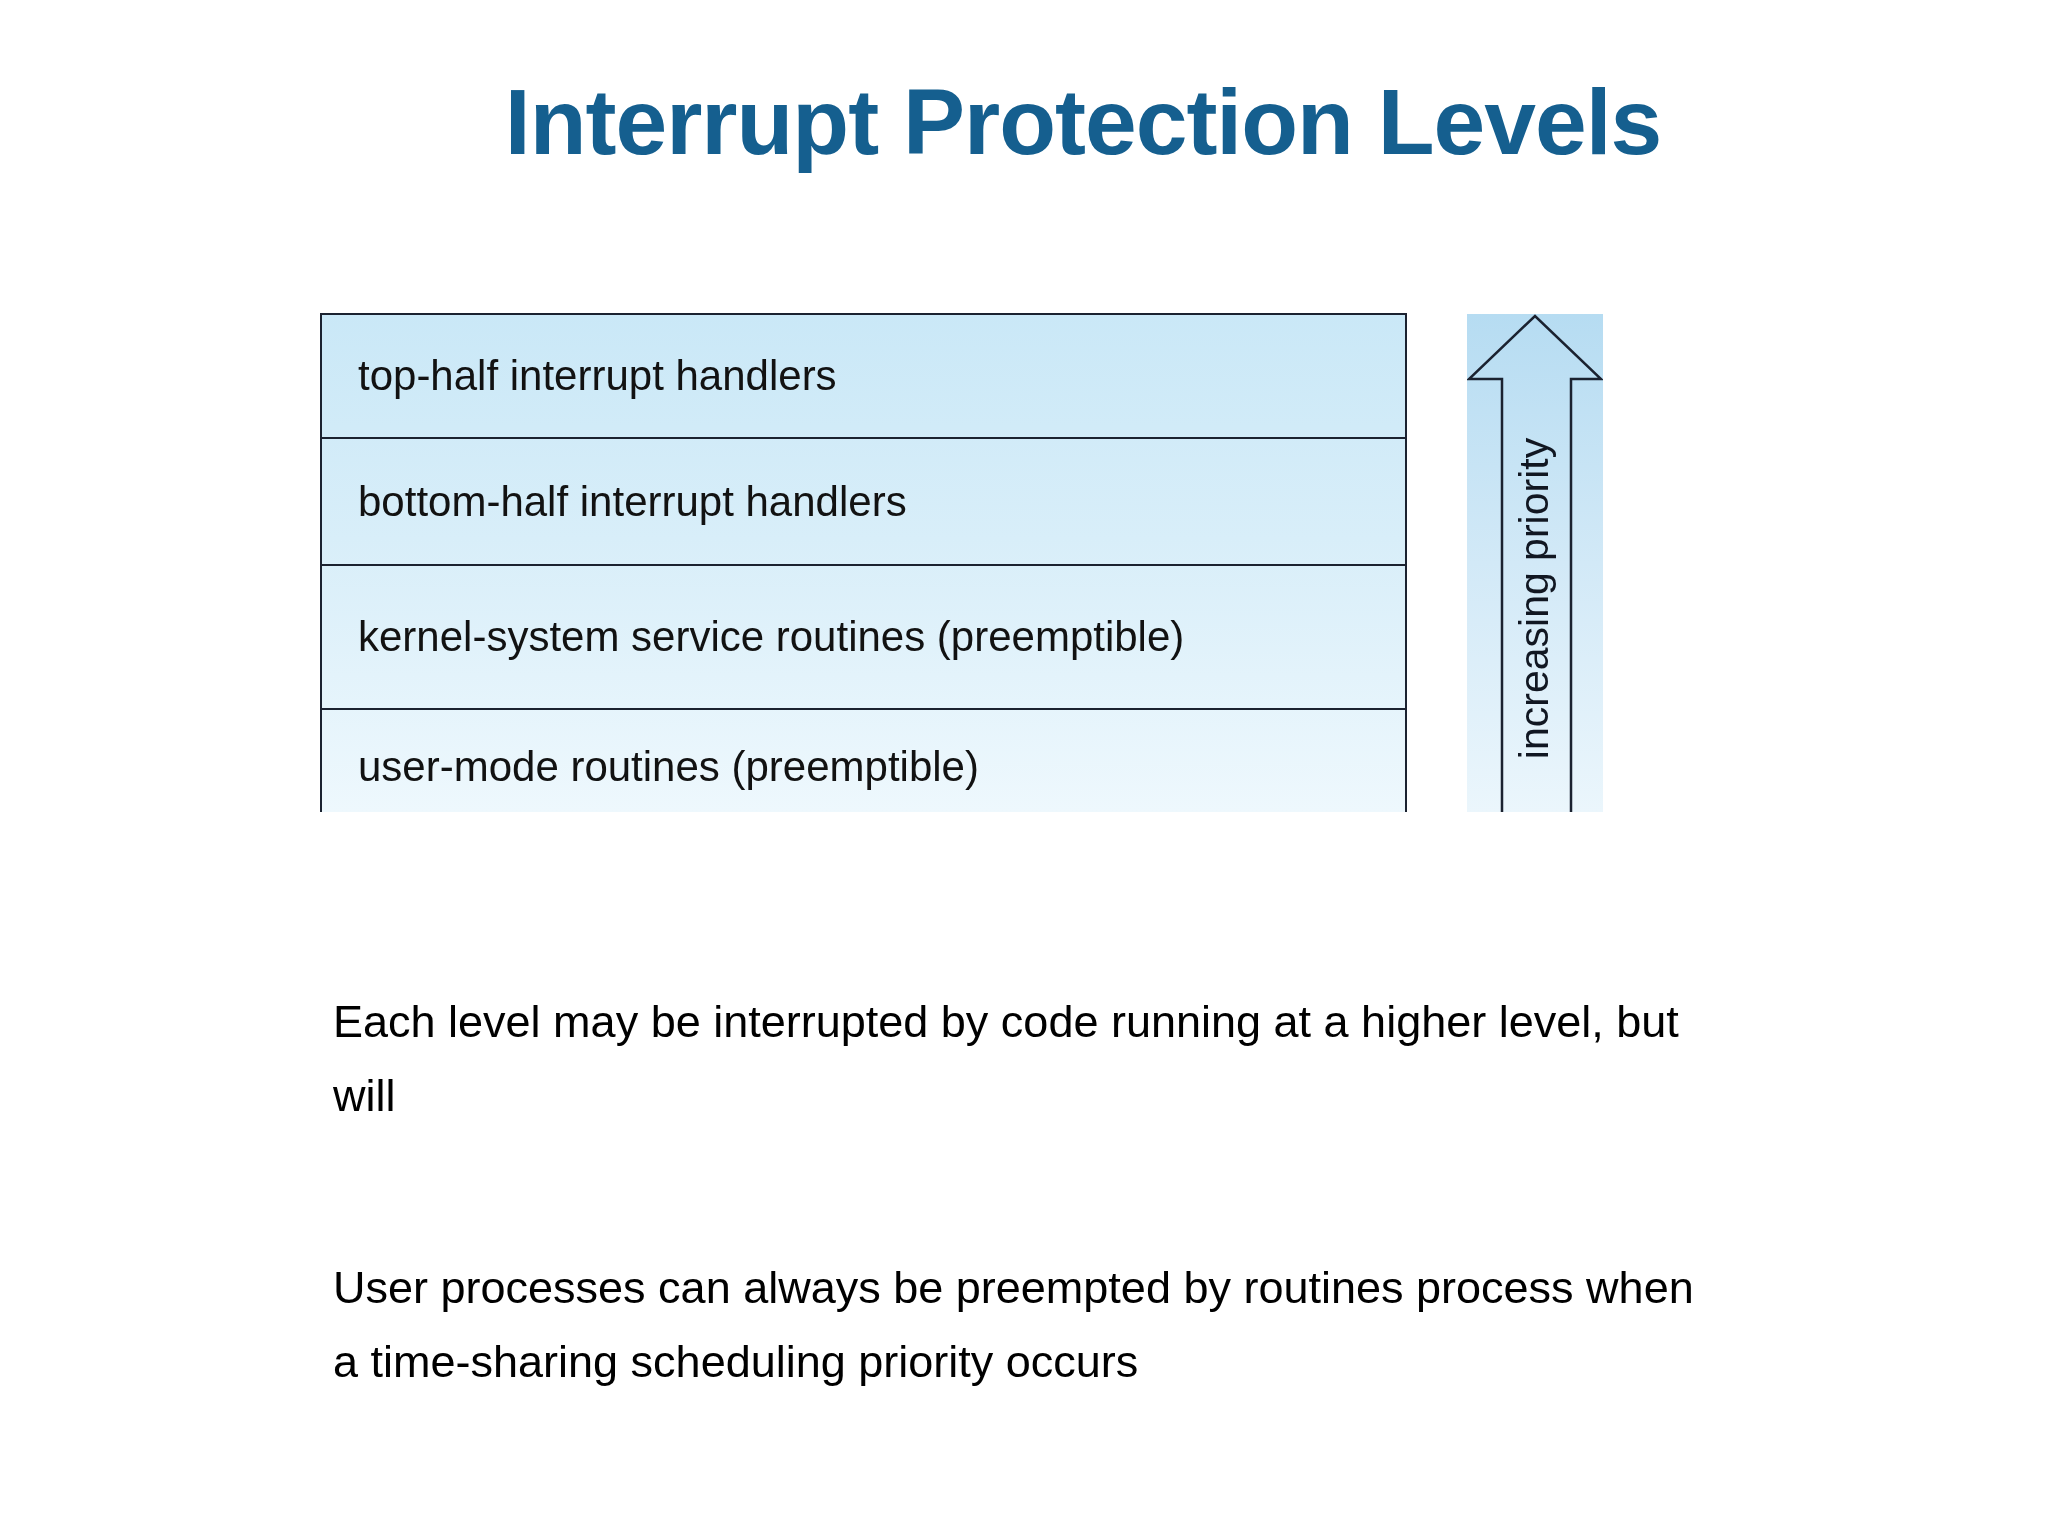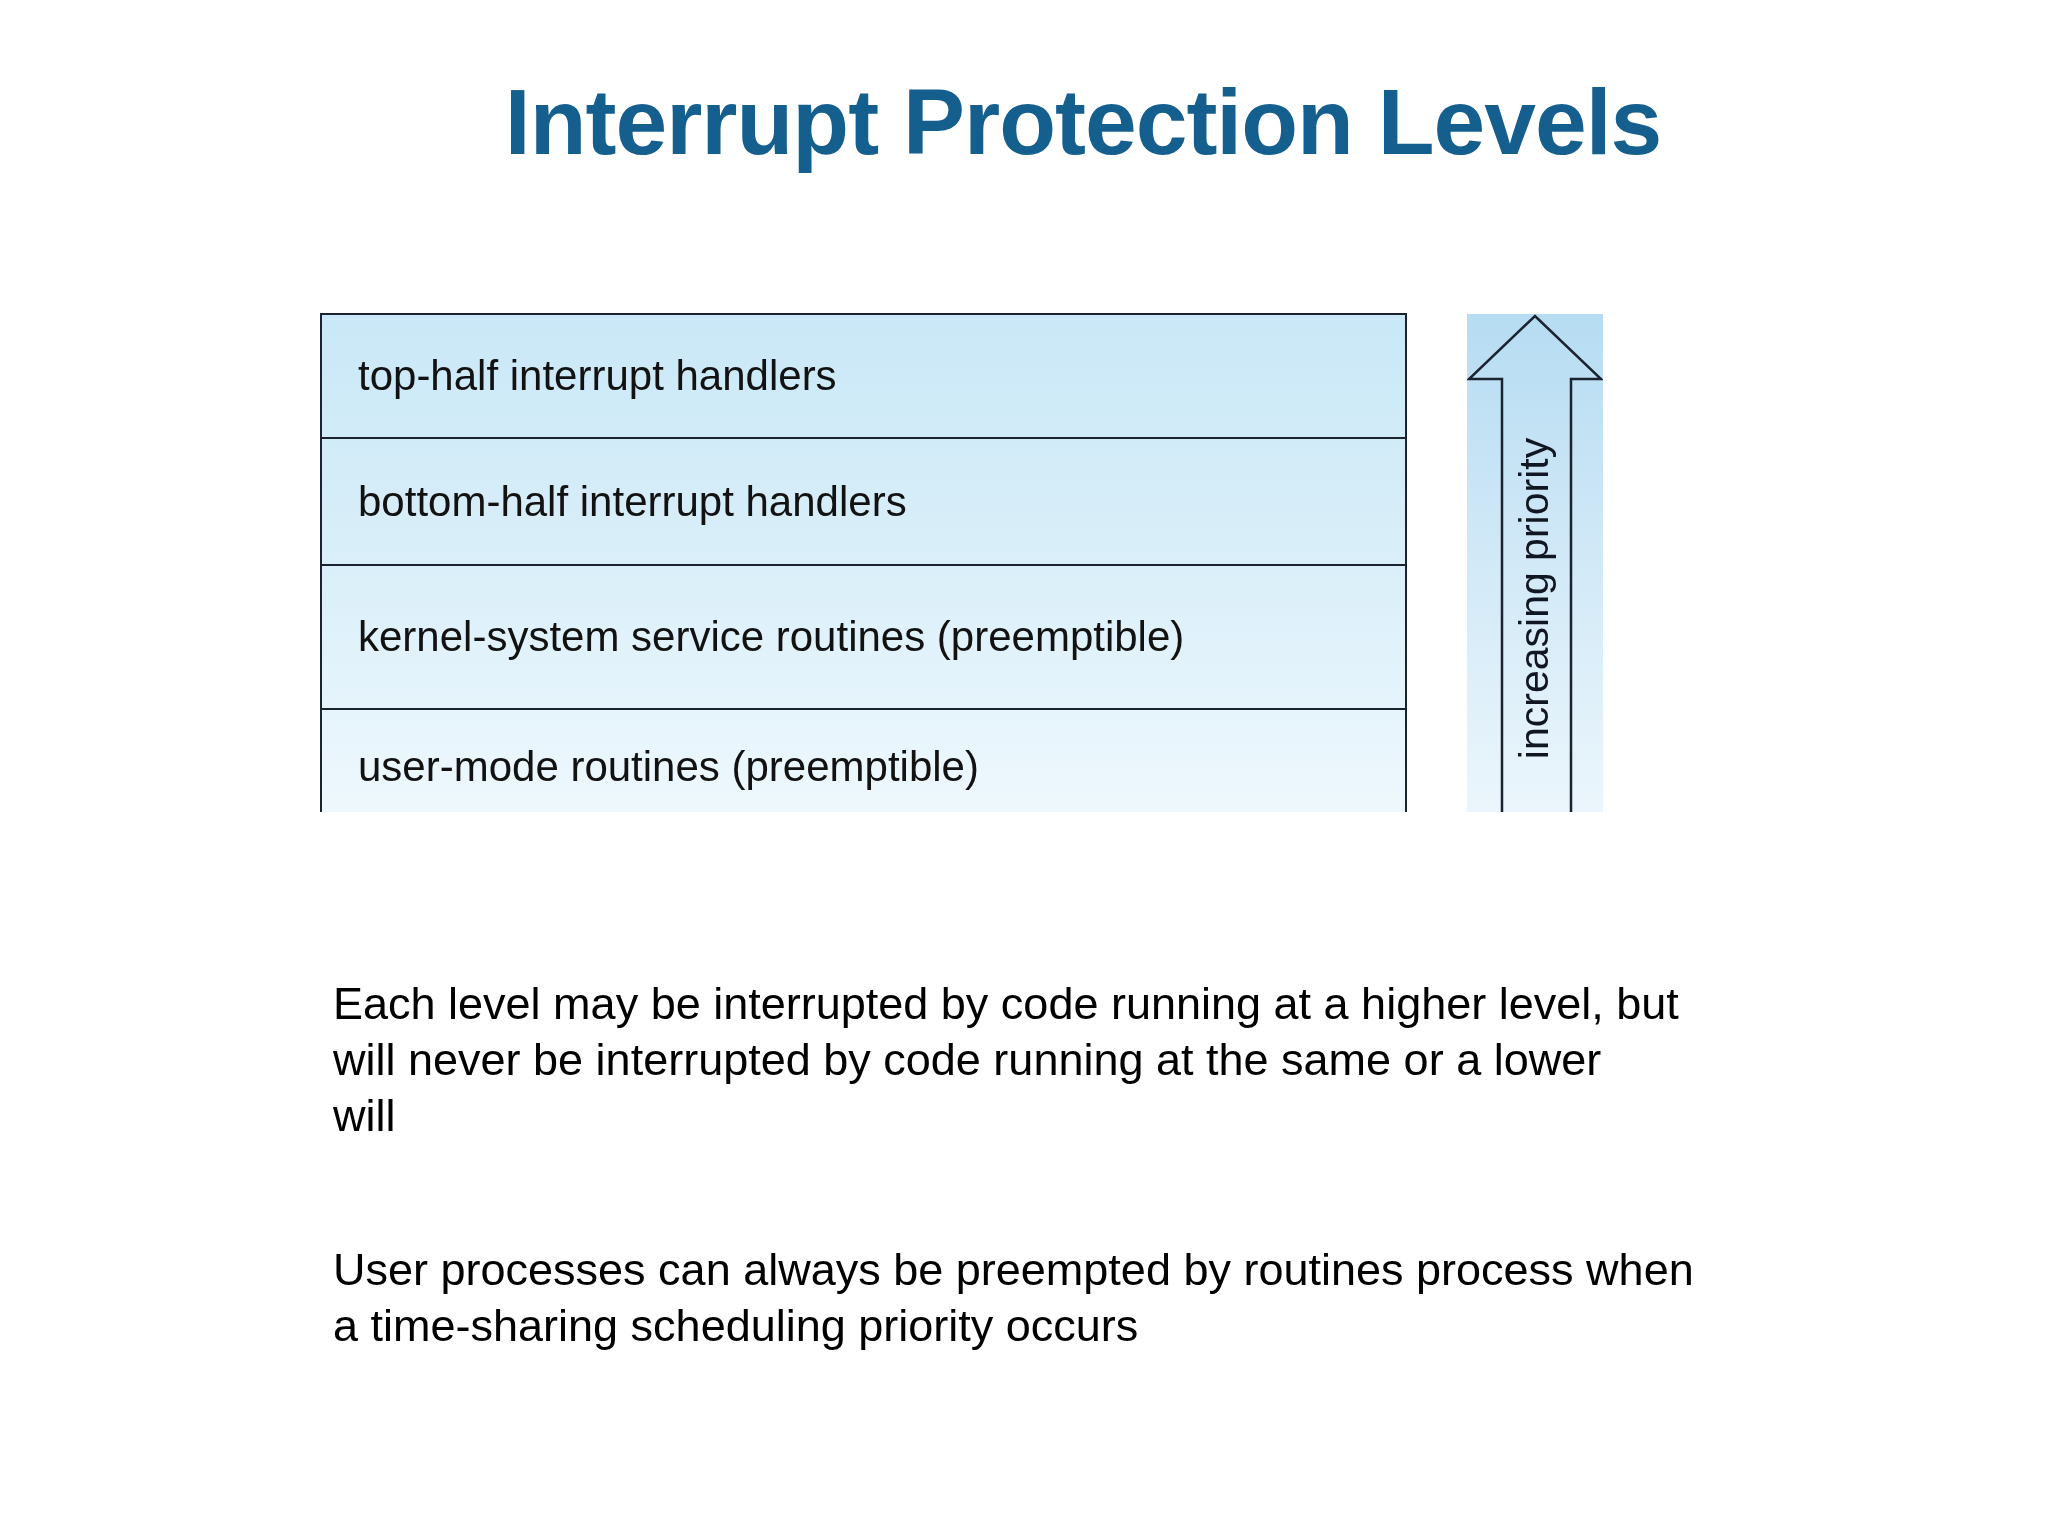--- a/index.html
+++ b/index.html
@@ -92,21 +92,21 @@
     color: #111722;
   }
 
   
   .body-para {
     position: absolute;
     left: 333px;
     font-size: 45px;
     color: #000000;
   }
-  .body-para .line { line-height: 56px; white-space: nowrap; }
+  .body-para .line { line-height: 56px; white-space: nowrap; margin-top: 18px; }
   .para-1 { top: 976px; }
   .para-2 { top: 1242px; }
 </style>
 </head>
 <body>
 
 <div class="slide">
 
   <h1 class="title">Interrupt Protection Levels</h1>
 
@@ -129,21 +129,20 @@
     <svg width="136" height="498" viewBox="0 0 136 498" aria-hidden="true">
       <polyline points="35,498 35,65 2,65 68,2 134,65 104,65 104,498" fill="none" stroke="#1b2230" stroke-width="2.5"></polyline>
     </svg>
     <div class="arrow-label-box">
       <span>increasing priority</span>
     </div>
   </div>
 
   <div class="body-para para-1">
     <div class="line">Each level may be interrupted by code running at a higher level, but</div>
-    <div class="line">will never be interrupted by code running at the same or a lower</div>
     <div class="line">will</div>
   </div>
 
   <div class="body-para para-2">
     <div class="line">User processes can always be preempted by routines process when</div>
     <div class="line">a time-sharing scheduling priority occurs</div>
   </div>
 
 </div>
 

